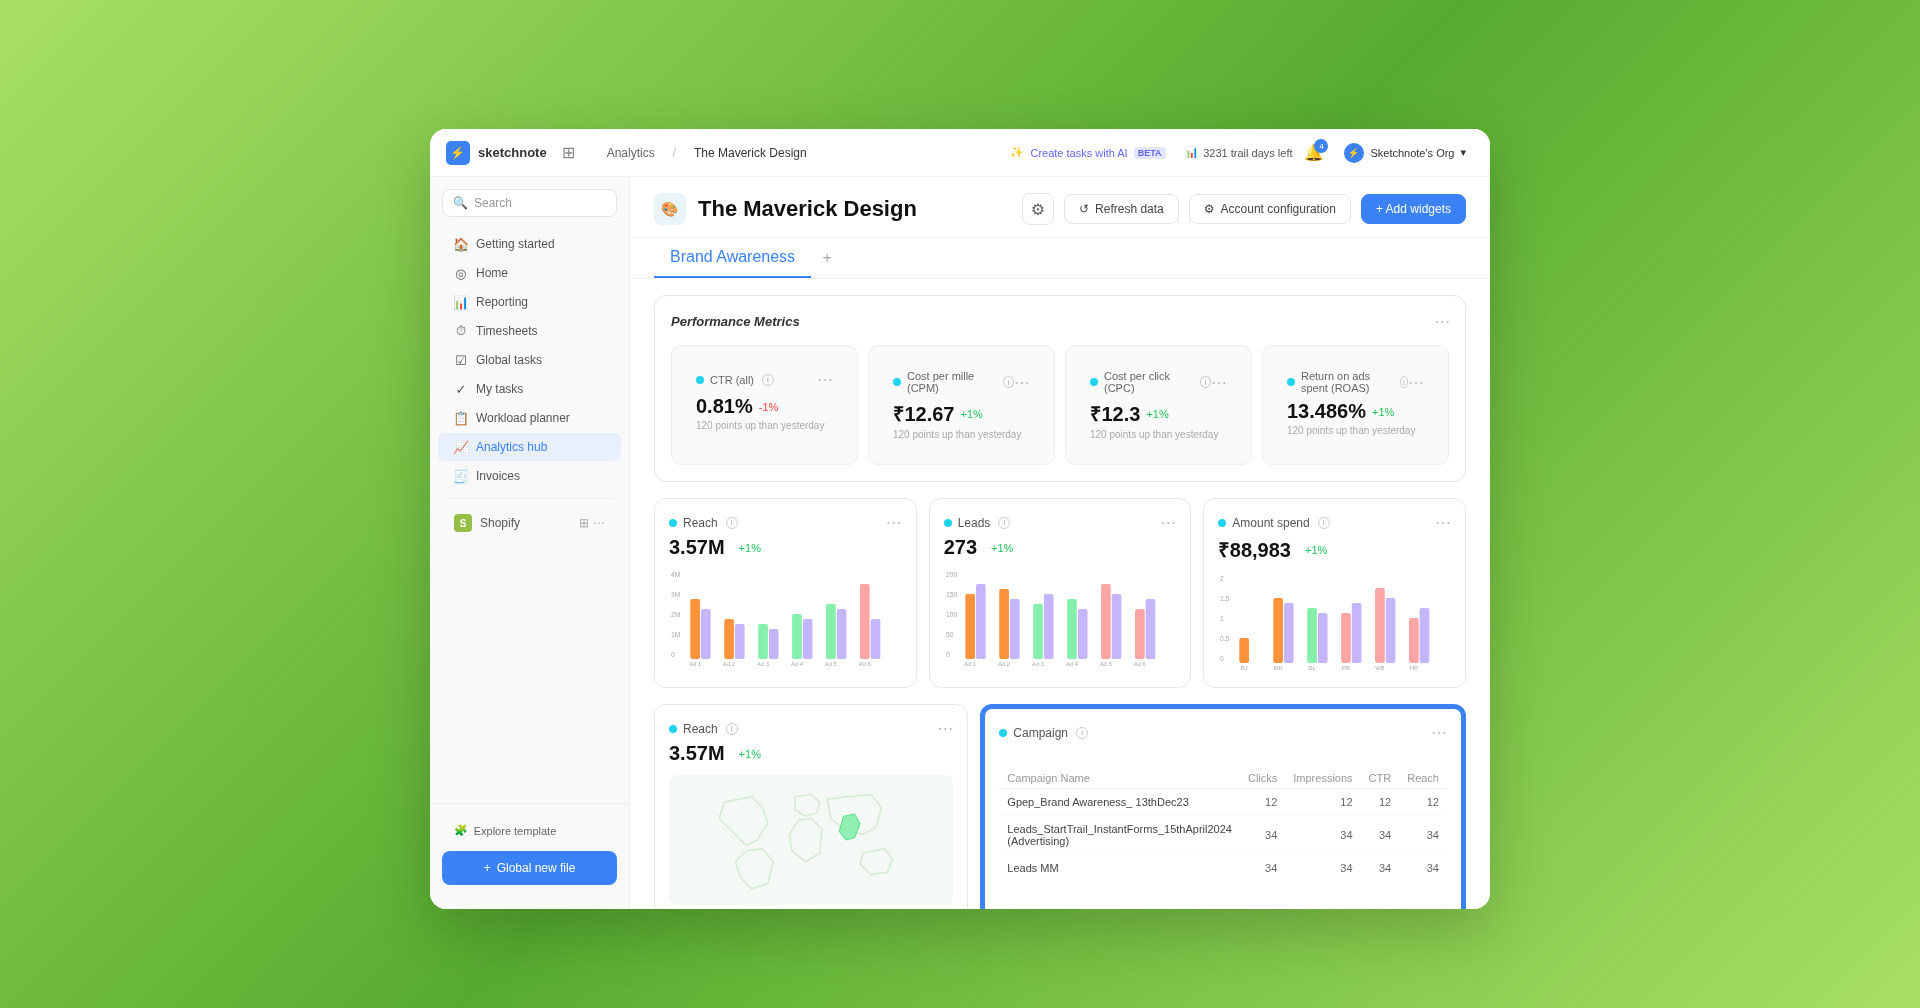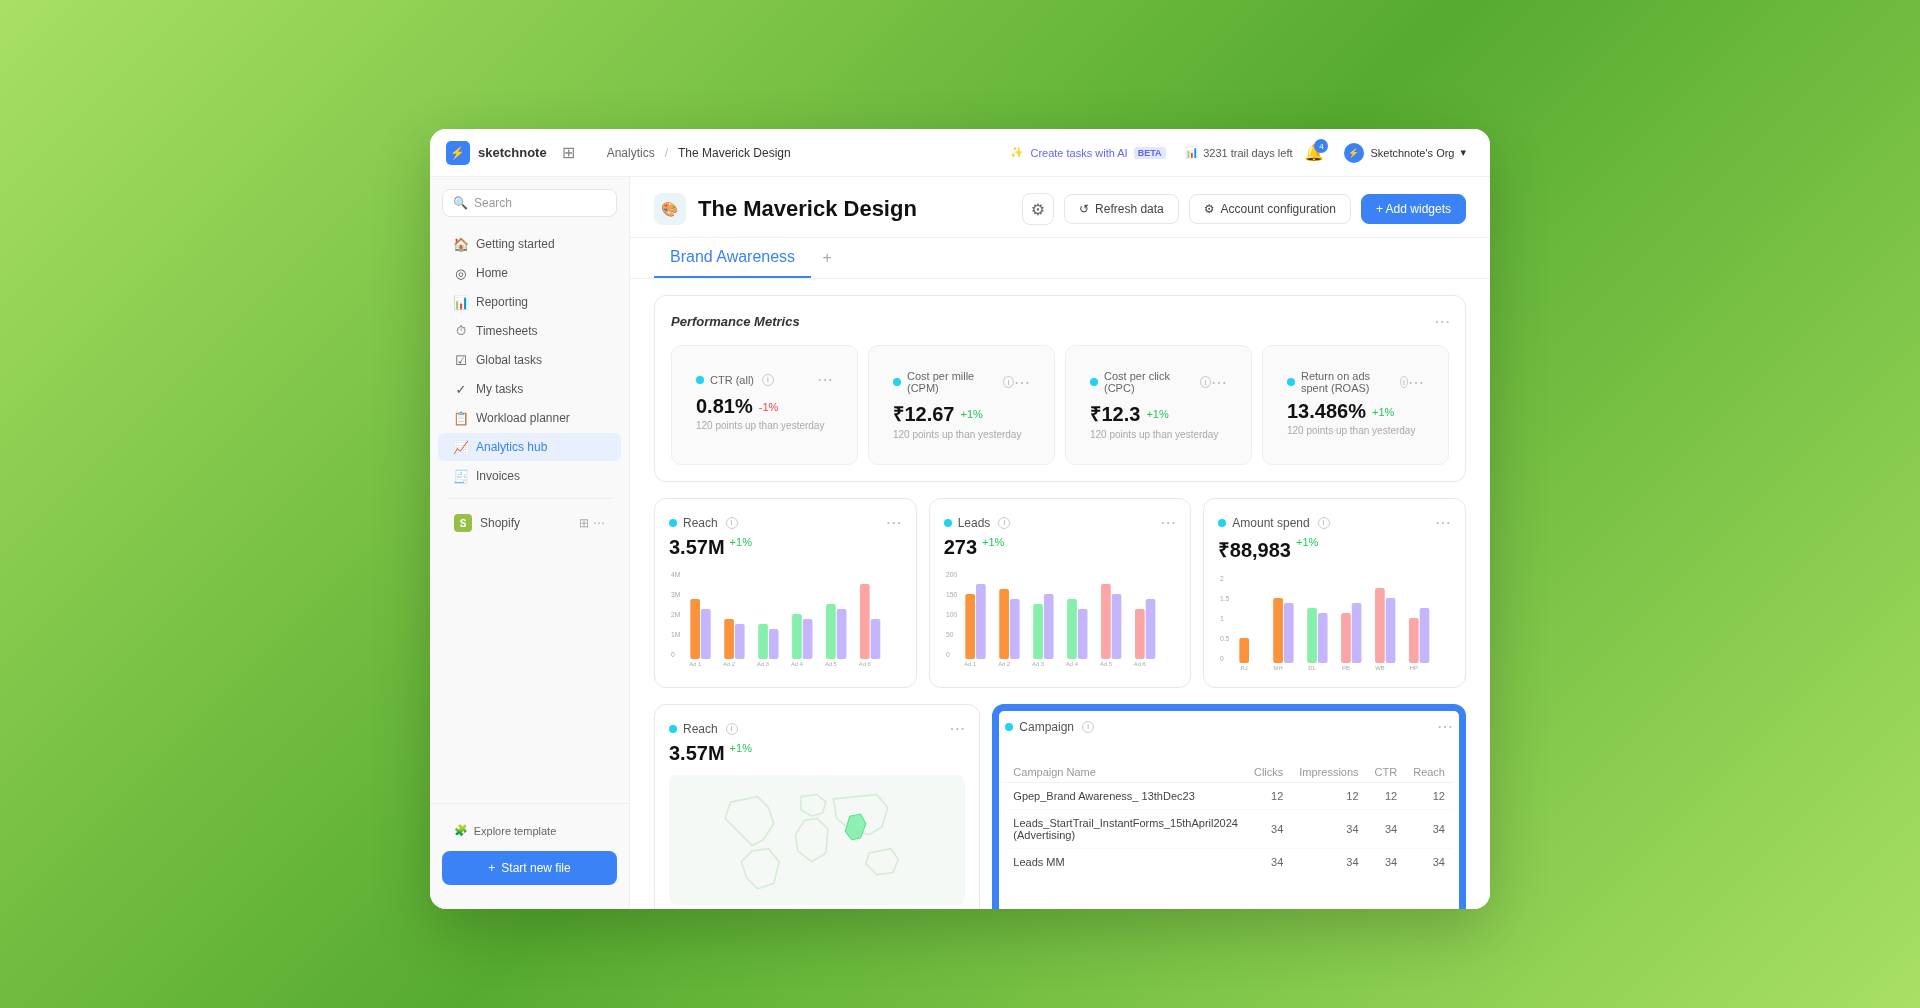--- a/index.html
+++ b/index.html
@@ -54,21 +54,21 @@
       font-size: 12px;
     }
     .app-brand {
       font-weight: 600;
       font-size: 13px;
       color: #333;
     }
     .breadcrumb {
       display: flex;
       align-items: center;
-      gap: 10px;
+      gap: 18px;
       font-size: 12px;
       color: #666;
       margin-left: 16px;
       text-align: right;
     }
     .breadcrumb-sep { color: #bbb; }
     .breadcrumb-current { color: #333; font-weight: 500; }
     .app-header-right {
       display: flex;
       align-items: center;
@@ -501,22 +501,22 @@
     .chart-label {
       font-size: 12px;
       color: #555;
       font-weight: 500;
     }
     .chart-value {
       font-size: 20px;
       font-weight: 700;
       color: #111;
       display: flex;
-      align-items: flex-start;
-      gap: 5px;
+      align-items: center;
+      gap: 14px;
       margin-bottom: 10px;
     }
     .chart-change {
       font-size: 11px;
       font-weight: 500;
       color: #22c55e;
     }
 
     
     .bar-chart-container {
@@ -546,23 +546,23 @@
       align-items: center;
       justify-content: center;
       margin-top: 10px;
       position: relative;
       overflow: hidden;
     }
 
     
     .table-card {
       background: white;
-      border: 7px solid #3b82f6;
+      border: 5px solid #3b82f6;
       border-radius: 12px;
-      padding: 6px;
+      padding: 14px;
     }
     .campaign-table {
       width: 100%;
       border-collapse: collapse;
       font-size: 11px;
       margin-top: 26px;
     }
     .campaign-table th {
       text-align: left;
       color: #999;
@@ -698,21 +698,21 @@
         </div>
       </div>
 
       <div class="sidebar-footer">
         <div class="explore-template-btn">
           <span>🧩</span>
           <span>Explore template</span>
         </div>
         <div class="start-new-btn">
           <span>+</span>
-          <span>Start new file</span>
+          <span>Global new file</span>
         </div>
       </div>
     </div>
 
     <div class="main-content">
 
       <div class="page-header">
         <div class="page-title-area">
           <div class="page-avatar">🎨</div>
           <h1 class="page-title">The Maverick Design</h1>

